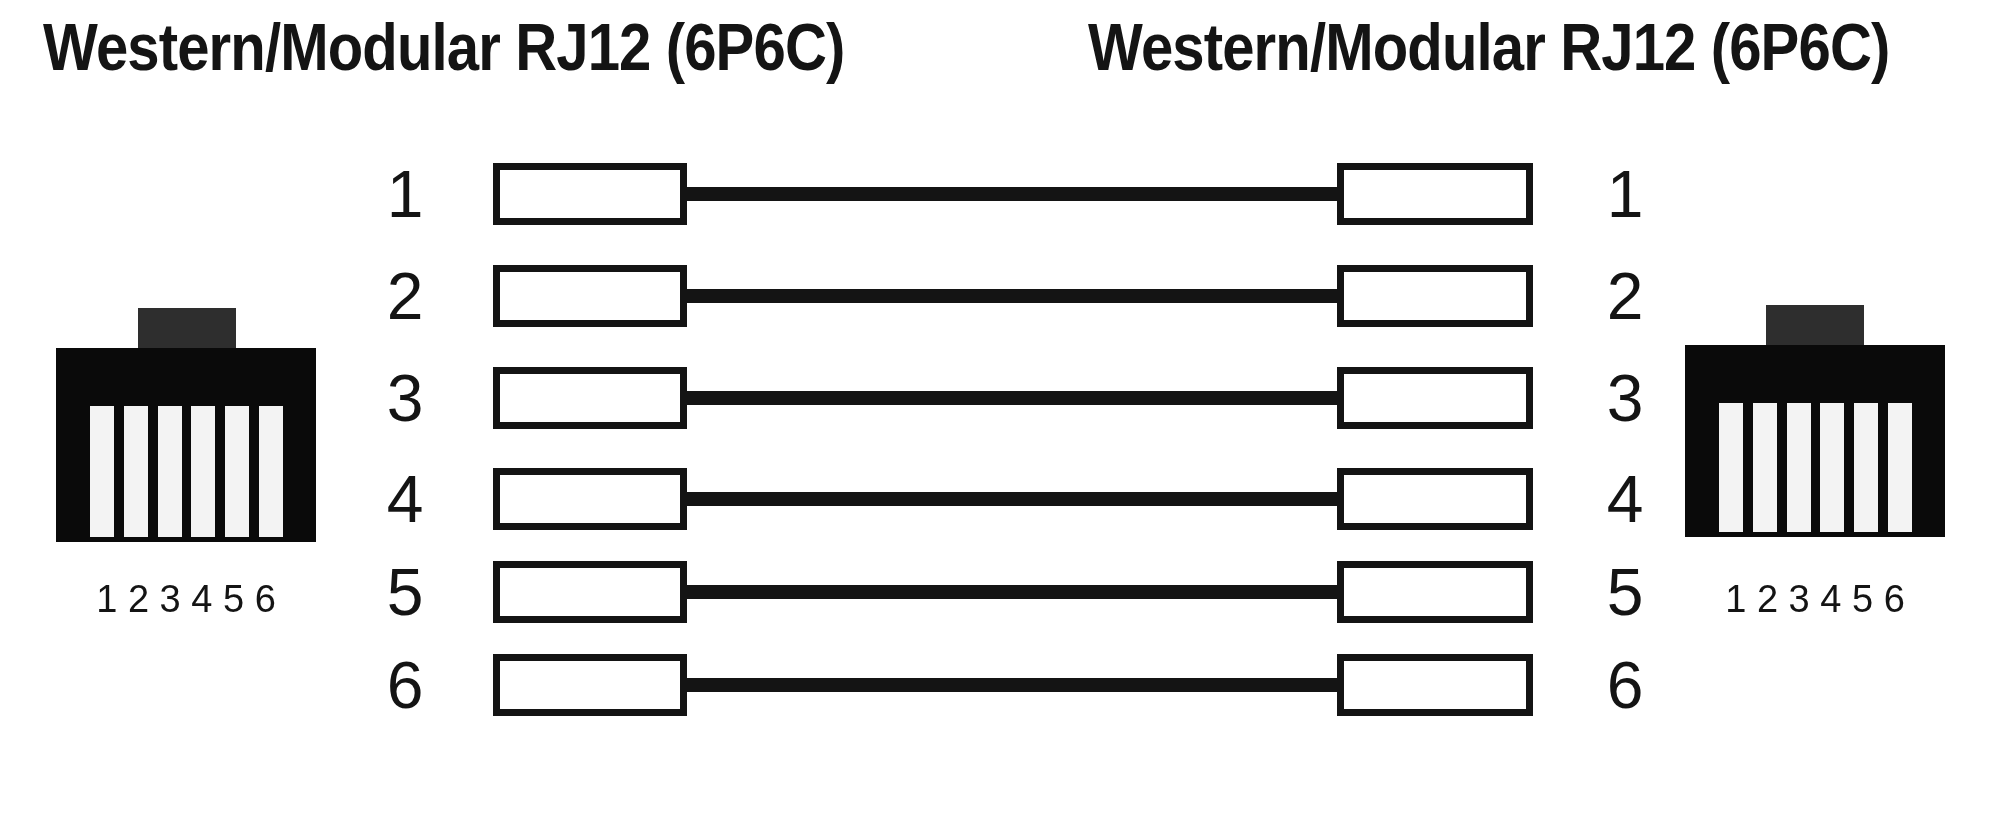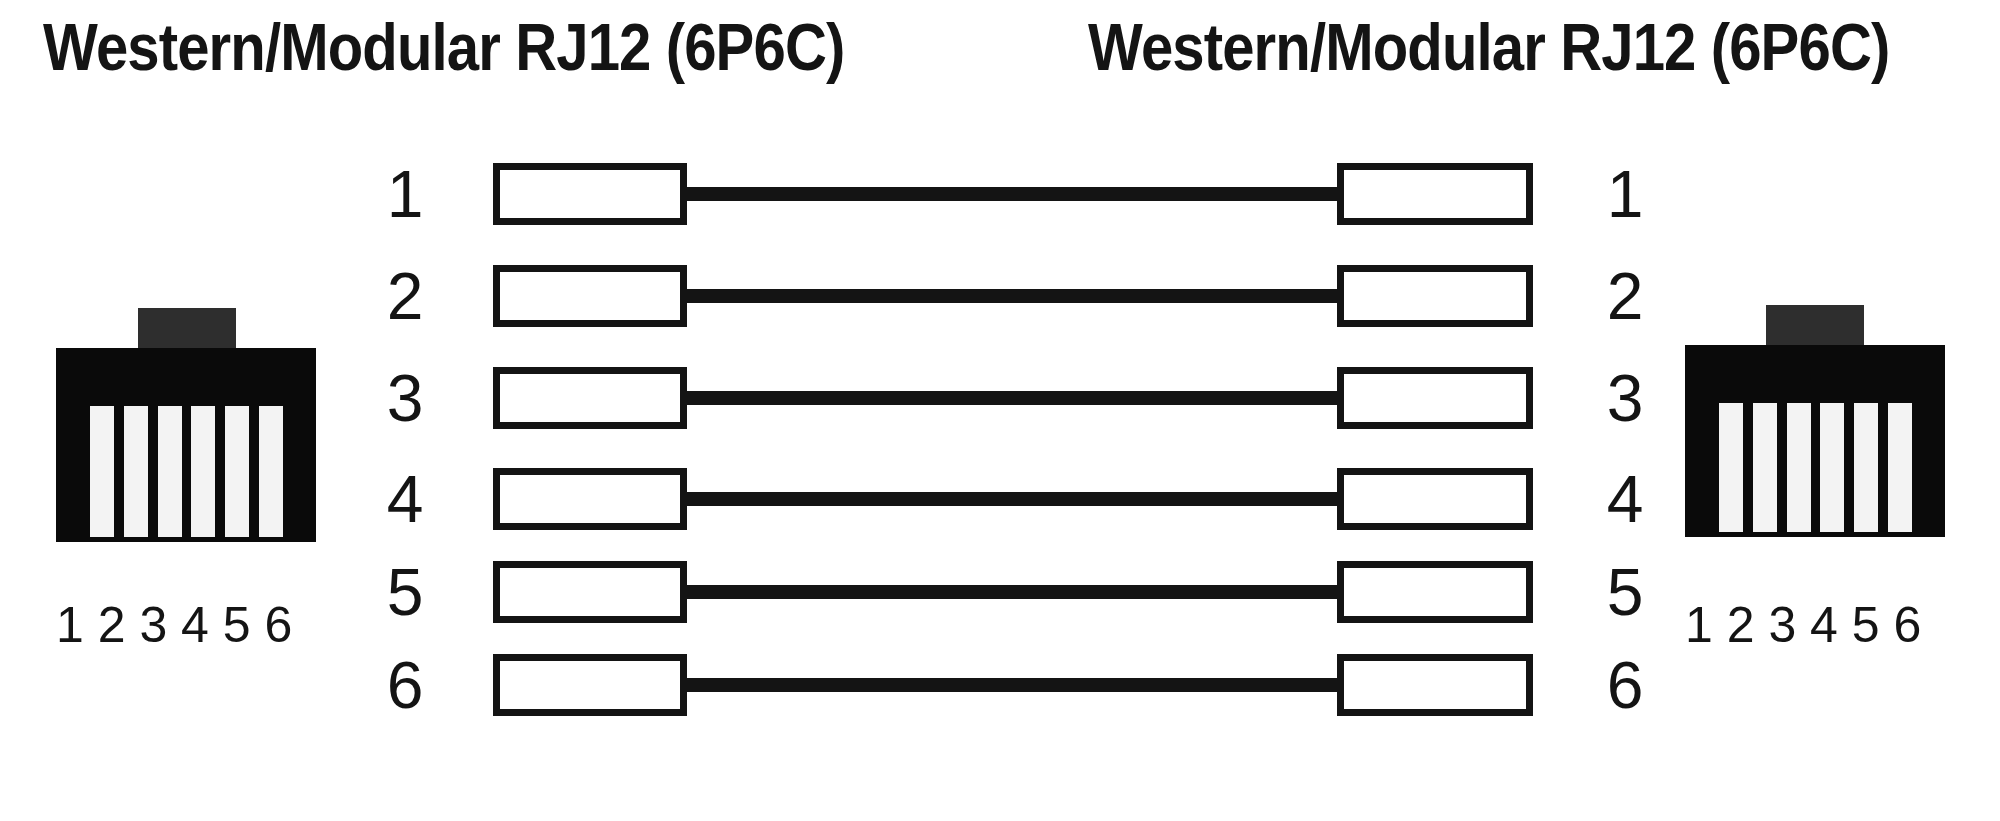--- a/index.html
+++ b/index.html
@@ -44,22 +44,22 @@
   }
   .connector.left .cbody{height:194px;}
   .connector.right .cbody{height:192px;}
   .slots{
     position:absolute;left:34px;right:33px;top:58px;bottom:5px;
     display:flex;justify-content:space-between;
   }
   .slot{width:24px;height:100%;background:var(--pin-slot);}
   
   .pinnums{
-    position:absolute;top:596px;width:260px;
-    font-size:50px;white-space:pre;
+    position:absolute;top:578px;width:260px;
+    font-size:38px;text-align:center;white-space:pre;
   }
   .pinnums.left{left:56px;}
   .pinnums.right{left:1685px;}
   
   .wire-row{position:absolute;left:0;width:2000px;height:62px;}
   .num{
     position:absolute;top:0;width:90px;height:62px;
     font-size:66px;line-height:62px;text-align:center;
   }
   .num.lnum{left:360px;}

